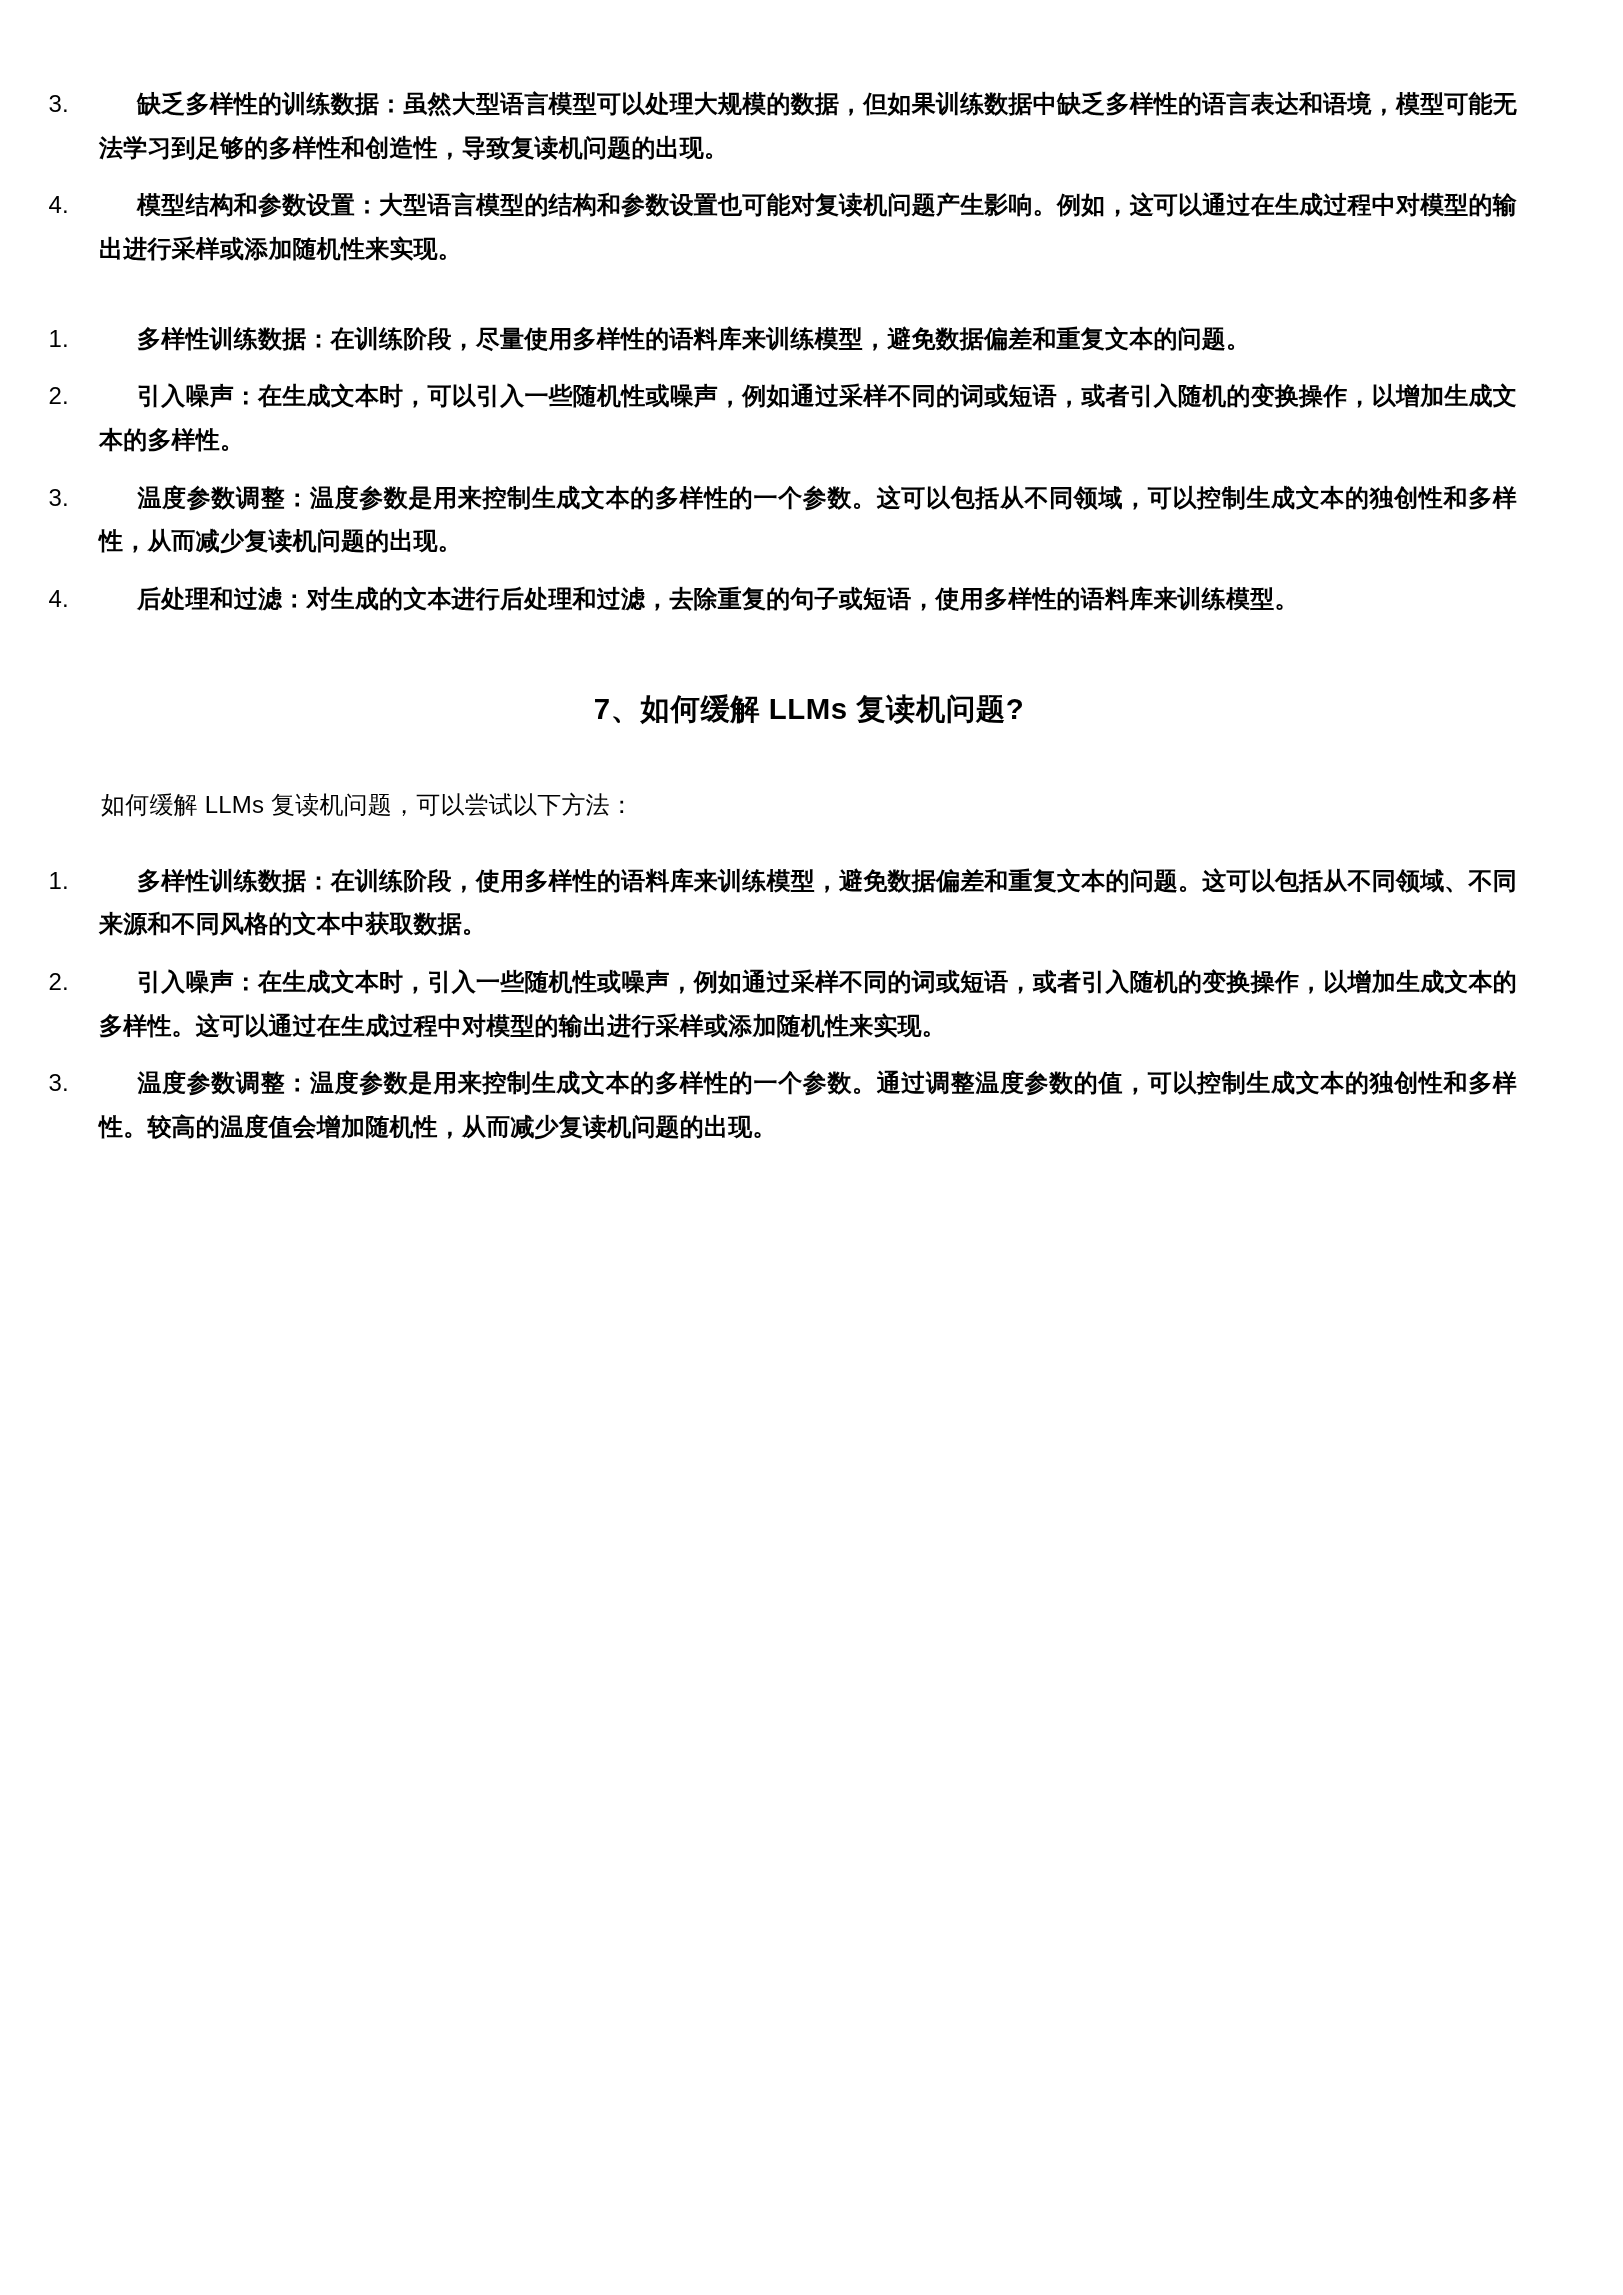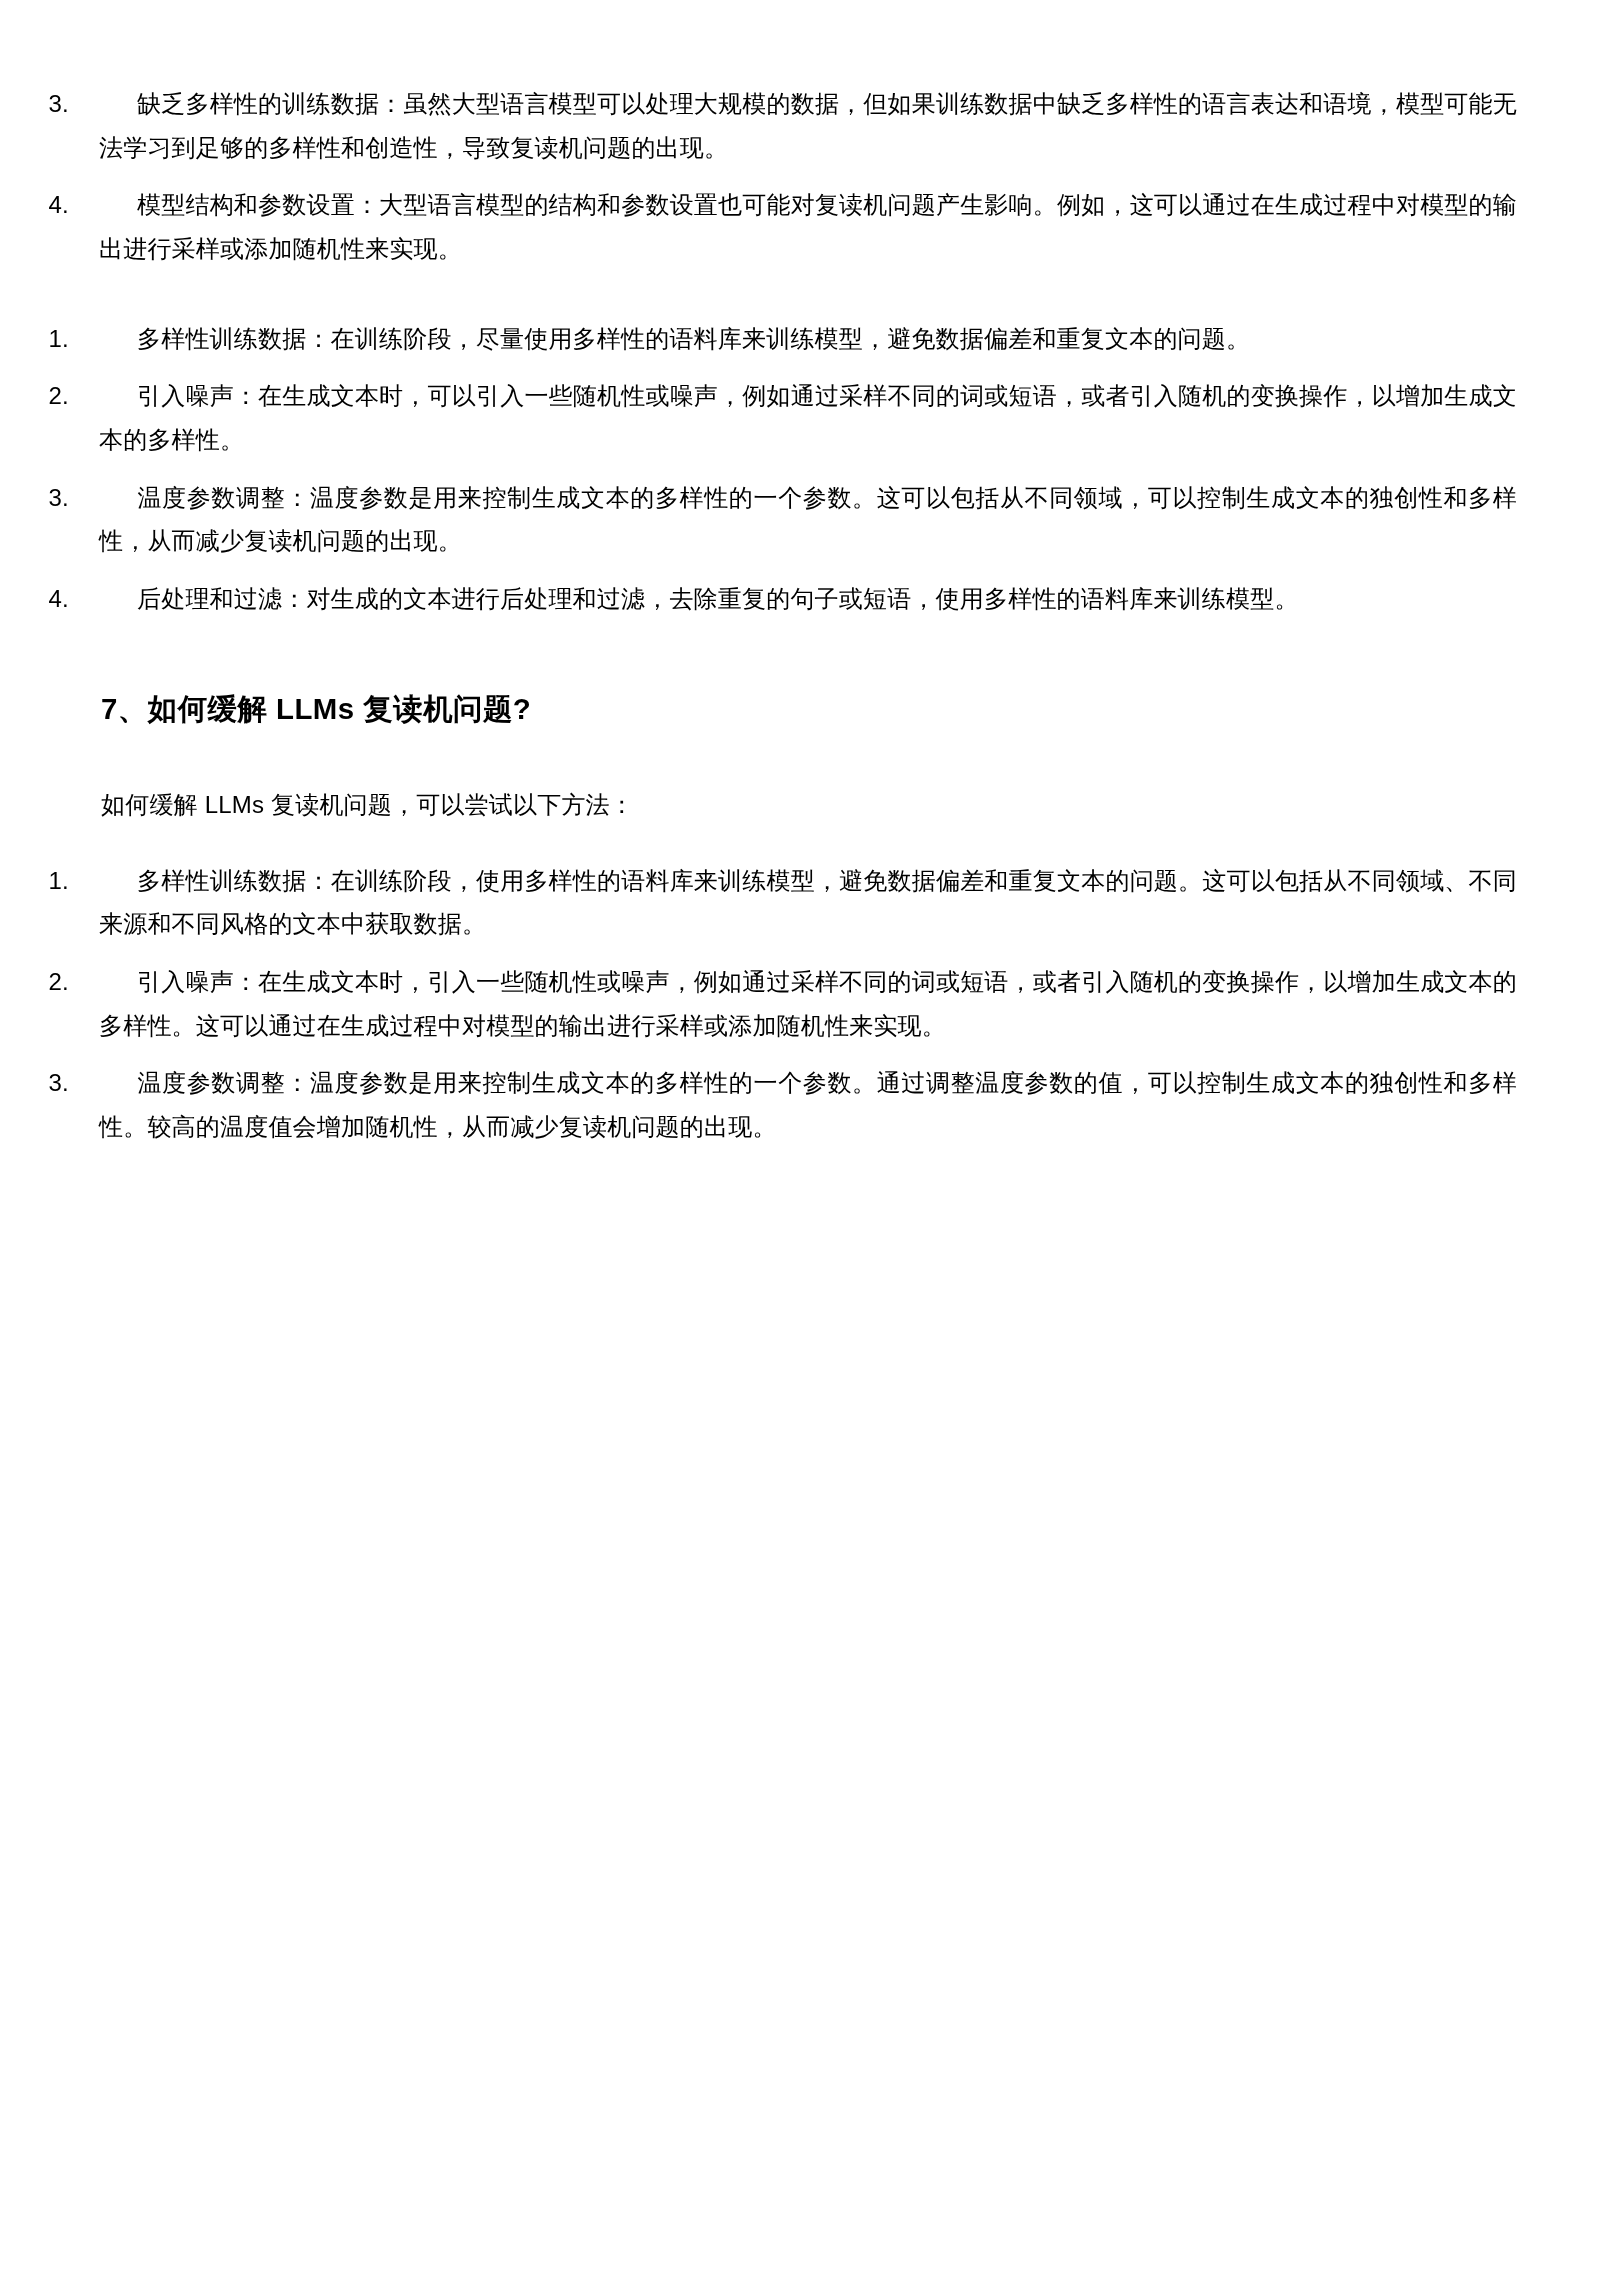--- a/index.html
+++ b/index.html
@@ -43,20 +43,21 @@
     line-height: 1.82;
     padding-left: 4.4px;
     box-sizing: border-box;
   }
   .li .li-body {
     flex: 1 1 auto;
     text-align: justify;
     text-justify: inter-ideograph;
     font-size: 24px;
     line-height: 1.82;
+    font-weight: bold;
   }
   .li .li-body .first-indent {
     display: inline-block;
     width: 38px;
   }
 
   
   .para {
     text-align: justify;
     text-justify: inter-ideograph;
@@ -71,20 +72,21 @@
     text-indent: 0;
   }
 
   
   .h2 {
     font-size: 29.4px;
     font-weight: bold;
     line-height: 1.5;
     margin: 52px 0 0 57px;
     letter-spacing: 0.5px;
+    text-align: center;
   }
   .spacer-sm { height: 14px; }
   .spacer-md { height: 32px; }
   .spacer-lg { height: 52px; }
 </style>
 </head>
 <body>
 
 <div class="page">
   <div class="doc-body">

